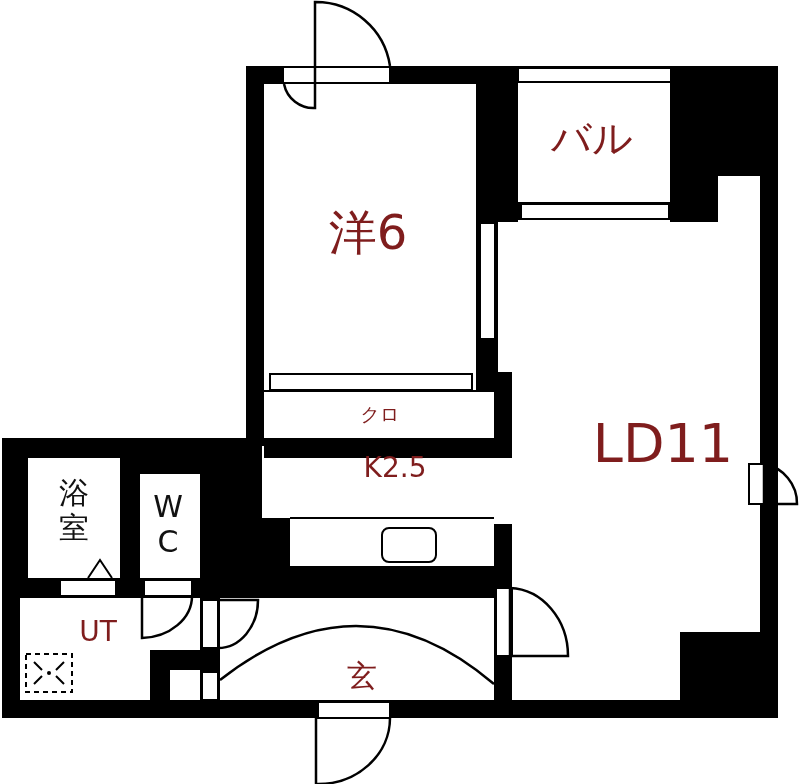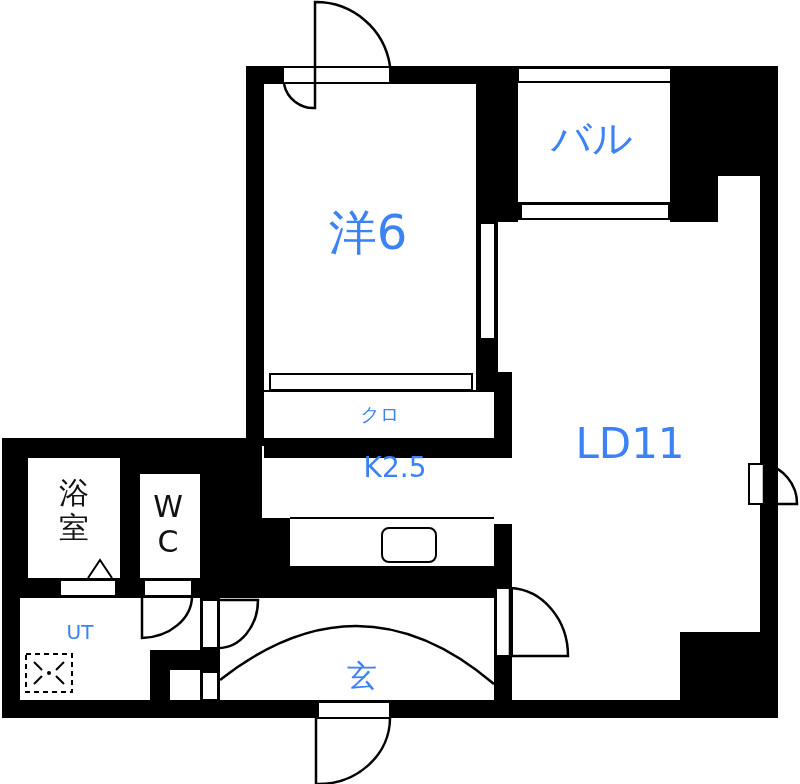--- a/index.html
+++ b/index.html
@@ -6,21 +6,21 @@
   body { width: 800px; height: 784px; overflow: hidden; position: relative; }
   #plan { position: absolute; left: 0; top: 0; width: 800px; height: 784px; }
   .wall { fill: #000000; }
   .room { fill: #ffffff; }
   .win { fill: #ffffff; stroke: #000; stroke-width: 2; }
   .door { fill: none; stroke: #000; stroke-width: 2.5; }
   .line { fill: none; stroke: #000; stroke-width: 2; }
   .label {
     position: absolute;
     font-family: "DejaVu Sans", sans-serif;
-    color: #3b82f6;
+    color: #7f1d1d;
     line-height: 1;
     white-space: nowrap;
     transform: translate(-50%, -50%);
   }
   .vlabel {
     position: absolute;
     font-family: "DejaVu Sans", sans-serif;
     color: #111;
     line-height: 1.15;
     text-align: center;
@@ -132,22 +132,22 @@
     <path class="line" d="M34 662 L42 670 M64 662 L56 670 M34 684 L42 676 M64 684 L56 676"></path>
     <circle cx="49" cy="673" r="2" fill="#000"></circle>
   </g>
 </svg>
 
 <div id="labels">
   <div class="label" style="left:368px;top:232px;font-size:48px;">洋6</div>
   <div class="label" style="left:592px;top:138px;font-size:40px;">バル</div>
   <div class="label" style="left:380px;top:414px;font-size:19px;">クロ</div>
   <div class="label" style="left:395px;top:468px;font-size:28px;">K2.5</div>
-  <div class="label" style="left:630px;top:444px;font-size:42px;">LD11</div>
-  <div class="label" style="left:80px;top:632px;font-size:20px;">UT</div>
+  <div class="label" style="left:663px;top:444px;font-size:54px;">LD11</div>
+  <div class="label" style="left:98px;top:632px;font-size:28px;">UT</div>
   <div class="label" style="left:362px;top:676px;font-size:30px;">玄</div>
 
   <div class="vlabel" style="left:74px;top:510px;font-size:30px;">
     <span>浴</span>
     <span>室</span>
   </div>
   <div class="vlabel" style="left:168px;top:524px;font-size:30px;">
     <span>W</span>
     <span>C</span>
   </div>

